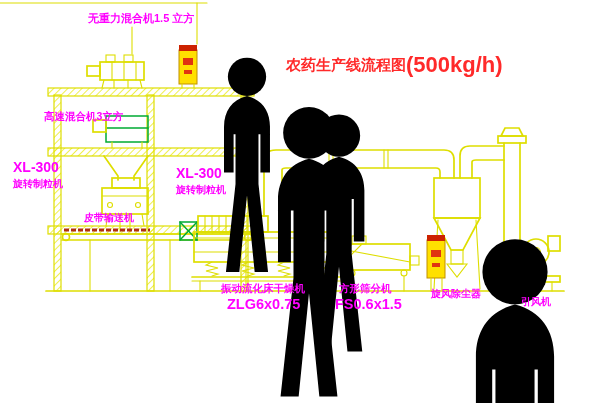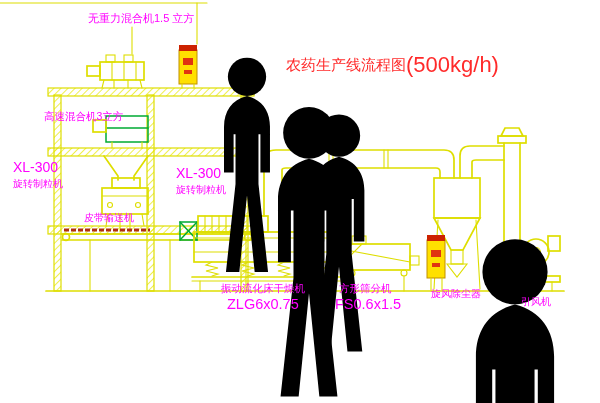--- a/index.html
+++ b/index.html
@@ -1,18 +1,18 @@
 <!DOCTYPE html>
 <html><head>
 <meta charset="utf-8">
 <style>
   html,body{margin:0;padding:0;background:#888;}
   .canvas{
     position:relative;width:600px;height:403px;background:#ffffff;
-    overflow:hidden;font-family:"Liberation Sans",sans-serif;
+    overflow:hidden;font-family:"Liberation Sans",sans-serif;font-weight:bold;
   }
   svg{position:absolute;inset:0;display:block;}
   svg text{font-family:"Liberation Sans",sans-serif;}
   .y  {stroke:#dede00;fill:none;stroke-width:1.7;stroke-linecap:round;}
   .yt {stroke:#dede00;fill:none;stroke-width:1.1;stroke-linecap:round;}
   .g  {stroke:#00aa33;fill:none;stroke-width:1.5;stroke-linecap:round;}
   .beam{fill:url(#hatchY);stroke:#dede00;stroke-width:1.2;}
   .mag{fill:#ff00ff;}
   .person{fill:#000000;stroke:none;}
   .cab-body{fill:#ffe000;stroke:#c09000;stroke-width:1;}

